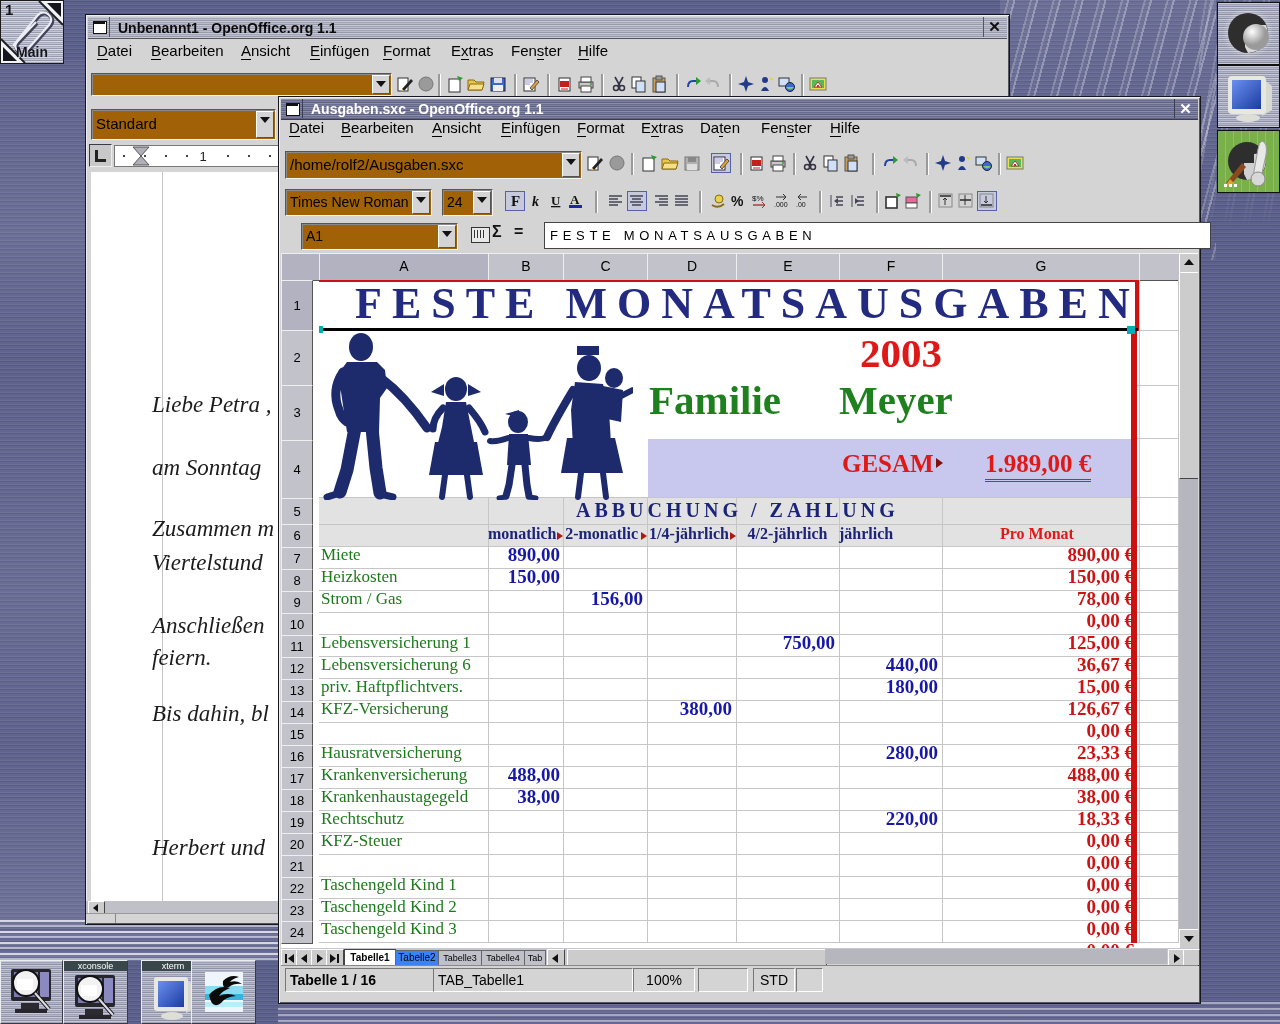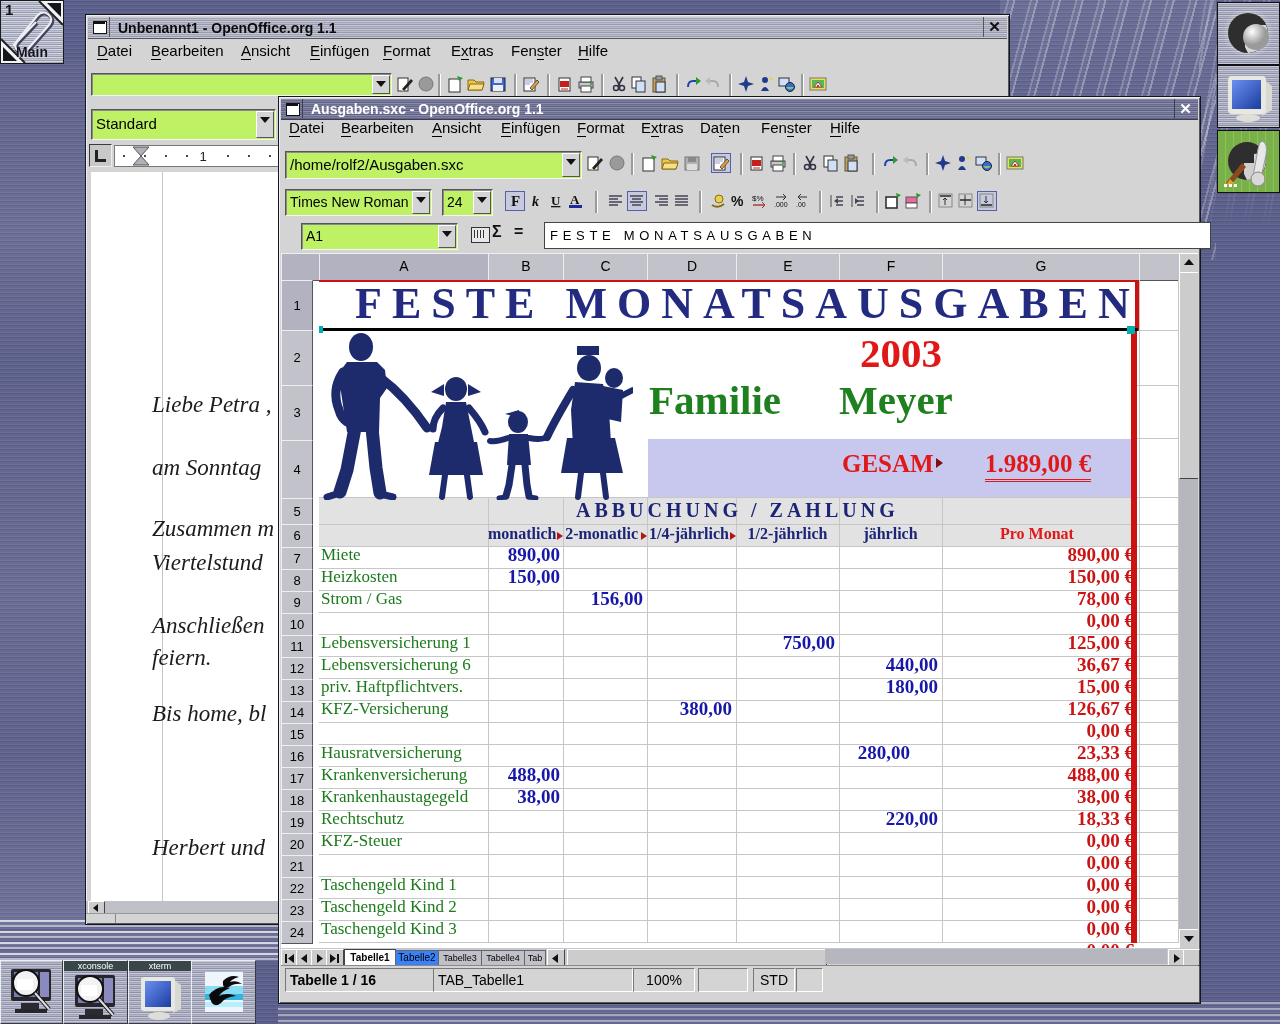--- a/index.html
+++ b/index.html
@@ -7,21 +7,21 @@
   font-family:"Liberation Sans",sans-serif;
   background:
     repeating-linear-gradient(180deg,rgba(255,255,255,0.06) 0 1px,rgba(0,0,0,0.10) 1px 2px,rgba(255,255,255,0.0) 2px 4px),
     #5c608c;}
 .streak{position:absolute;pointer-events:none;}
 .abs{position:absolute;}
 .bevel-out{border-top:1px solid #eceef2;border-left:1px solid #eceef2;border-right:1px solid #3a3a46;border-bottom:1px solid #3a3a46;}
 .bevel-in{border-top:1px solid #3a3a46;border-left:1px solid #3a3a46;border-right:1px solid #eceef2;border-bottom:1px solid #eceef2;}
 .metal{background:repeating-linear-gradient(180deg,#c7c9d6 0 1px,#9fa2b6 1px 2px,#b4b7c7 2px 3px,#8d90a6 3px 4px);}
 .win{position:absolute;background:#d4d4d4;}
-.combo{position:absolute;background:#bef264;border-top:1px solid #555;border-left:1px solid #555;border-right:1px solid #f5f5f5;border-bottom:1px solid #f5f5f5;box-shadow:inset 1px 1px 0 #8a8a8a;}
+.combo{position:absolute;background:#a16207;border-top:1px solid #555;border-left:1px solid #555;border-right:1px solid #f5f5f5;border-bottom:1px solid #f5f5f5;box-shadow:inset 1px 1px 0 #8a8a8a;}
 .combo .arrowbox{position:absolute;right:1px;top:1px;bottom:1px;width:16px;background:#d4d4d4;border-top:1px solid #fff;border-left:1px solid #fff;border-right:1px solid #555;border-bottom:1px solid #555;}
 .combo .arrowbox:after{content:"";position:absolute;left:3px;top:5px;border:5px solid transparent;border-top:6px solid #111;}
 .menu{position:absolute;font-size:15px;color:#000;}
 .menu span{position:absolute;top:0;}
 .menu u{text-decoration:none;border-bottom:1px solid #000;padding-bottom:0px;}
 .tb-icon{position:absolute;width:18px;height:18px;}
 .sep{position:absolute;width:2px;background:#9a9a9a;border-right:1px solid #fff;}
 .titlebar-active{background:repeating-linear-gradient(180deg,#8b8dac 0 1px,#6b6d8e 1px 2px,#7c7ea0 2px 3px,#606284 3px 4px);}
 .titlebar-inactive{background:repeating-linear-gradient(180deg,#c6c8d4 0 1px,#a3a5b6 1px 2px,#babccb 2px 3px,#9799ac 3px 4px);}
 .cellnum{position:absolute;font-family:"Liberation Serif",serif;font-weight:bold;font-size:19px;color:#1818a8;text-align:right;}
@@ -128,21 +128,21 @@
       <rect x="5" y="5" width="24" height="25" fill="#7a7ab2"></rect>
       <rect x="31" y="5" width="9" height="25" fill="#8a8ac0"></rect>
       <circle cx="17" cy="16" r="13" fill="#f2f2f2" stroke="#111" stroke-width="2"></circle>
       <rect x="8" y="12" width="16" height="11" fill="#fff"></rect>
       <path d="M26 26 L40 42" stroke="#111" stroke-width="4"></path>
       <path d="M26 26 L40 42" stroke="#ddd" stroke-width="2"></path>
       <rect x="12" y="36" width="18" height="6" fill="#2a2a30"></rect>
       <rect x="6" y="42" width="32" height="4" fill="#26262c"></rect>
     </svg>
   </div>
-  <div class="abs metal bevel-out" style="left:128px;top:960px;width:62px;height:62px;">
+  <div class="abs metal bevel-out" style="left:141px;top:960px;width:62px;height:62px;">
     <div class="abs" style="left:0;top:0;width:62px;height:10px;background:#39474b;color:#fff;font-size:9px;text-align:center;line-height:10px;">xterm</div>
     <svg class="abs" style="left:8px;top:12px;" width="46" height="48" viewBox="0 0 46 48">
       <path d="M36 6 L44 12 L44 36 L36 40 Z" fill="#d9d9d3"></path>
       <rect x="4" y="4" width="34" height="34" rx="3" fill="#e8e8e2"></rect>
       <rect x="8" y="8" width="26" height="26" fill="#2a50c8"></rect>
       <rect x="8" y="8" width="26" height="26" fill="url(#g3)"></rect>
       <ellipse cx="22" cy="43" rx="11" ry="4" fill="#deded8"></ellipse>
       <defs>
           <linearGradient id="g3" x1="0" y1="0" x2="1" y2="1">
             <stop offset="0" stop-color="#6a90f0"></stop>
@@ -307,21 +307,21 @@
     </div>
 
     <div class="abs" style="left:5px;top:157px;width:913px;height:729px;background:#fff;">
       <div class="abs" style="left:71px;top:0;width:1px;height:729px;background:#c4c4c4;"></div>
       <div class="script" style="left:61px;top:220px;">Liebe Petra ,</div>
       <div class="script" style="left:61px;top:283px;">am Sonntag</div>
       <div class="script" style="left:61px;top:344px;">Zusammen m</div>
       <div class="script" style="left:61px;top:378px;">Viertelstund</div>
       <div class="script" style="left:61px;top:441px;">Anschließen</div>
       <div class="script" style="left:61px;top:473px;">feiern.</div>
-      <div class="script" style="left:61px;top:529px;">Bis home, bl</div>
+      <div class="script" style="left:61px;top:529px;">Bis dahin, bl</div>
       <div class="script" style="left:61px;top:663px;">Herbert und</div>
     </div>
 
     <div class="abs" style="left:0;top:886px;width:920px;height:12px;background:#c0c0c8;">
       <div class="sbtn" style="left:2px;top:0px;width:15px;height:11px;">
           <div class="abs" style="left:4px;top:2px;border:4px solid transparent;border-right:5px solid #111;border-left:none;"></div>
         </div>
     </div>
     <div class="abs" style="left:0;top:898px;width:920px;height:9px;background:#d4d4d4;border-top:1px solid #999;">
       <div class="abs" style="left:29px;top:0;width:1px;height:9px;background:#888;"></div>
@@ -640,22 +640,22 @@
           <div style="position: absolute; left: 541px; top: 49px; font-family: &quot;Liberation Serif&quot;, serif; font-weight: bold; font-size: 41px; color: rgb(224, 24, 24);">2003</div>
           <div style="position: absolute; left: 330px; top: 96px; font-family: &quot;Liberation Serif&quot;, serif; font-weight: bold; font-size: 41px; color: rgb(30, 128, 30);">Familie</div>
           <div style="position: absolute; left: 520px; top: 96px; font-family: &quot;Liberation Serif&quot;, serif; font-weight: bold; font-size: 41px; color: rgb(30, 128, 30);">Meyer</div>
           <div style="position: absolute; left: 523px; top: 170px; font-family: &quot;Liberation Serif&quot;, serif; font-weight: bold; font-size: 25px; color: rgb(224, 24, 24);">GESAM</div>
           <div style="position: absolute; left: 617px; top: 178px; width: 0px; height: 0px; border-width: 5px 5px 5px 7px; border-style: solid; border-color: transparent transparent transparent rgb(128, 16, 16); border-image: initial;"></div>
           <div style="position: absolute; left: 666px; top: 170px; font-family: &quot;Liberation Serif&quot;, serif; font-weight: bold; font-size: 25px; color: rgb(224, 24, 24); border-bottom: 3px double rgb(224, 24, 24); padding-bottom: 1px;">1.989,00 €</div>
           <div style="position: absolute; left: 257px; top: 219px; font-family: &quot;Liberation Serif&quot;, serif; font-weight: bold; font-size: 20px; letter-spacing: 4px; color: rgb(28, 36, 120); white-space: nowrap;">ABBUCHUNG / ZAHLUNG</div>
           <div class="hdr6" style="left: 169px; top: 245px; width: 66px; text-align: right;">monatlich</div>
           <div class="hdr6" style="left: 244px; top: 245px; width: 75px; text-align: right;">2-monatlic</div>
           <div class="hdr6" style="left: 328px; top: 245px; width: 82px; text-align: right;">1/4-jährlich</div>
-          <div class="hdr6" style="left: 417px; top: 245px; width: 103px; text-align: center;">1/2-jährlich</div>
-          <div class="hdr6" style="left: 520px; top: 245px; width: 103px; text-align: center;">jährlich</div>
+          <div class="hdr6" style="left: 417px; top: 245px; width: 103px; text-align: center;">4/2-jährlich</div>
+          <div class="hdr6" style="left: 520px; top: 245px; width: 103px; text-align: left;">jährlich</div>
           <div class="hdr6" style="left: 623px; top: 245px; width: 190px; text-align: center; color: rgb(224, 24, 24);">Pro Monat</div>
           <div style="position: absolute; left: 238px; top: 252px; width: 0px; height: 0px; border-width: 4px 4px 4px 6px; border-style: solid; border-color: transparent transparent transparent rgb(176, 24, 24); border-image: initial;"></div>
           <div style="position: absolute; left: 322px; top: 252px; width: 0px; height: 0px; border-width: 4px 4px 4px 6px; border-style: solid; border-color: transparent transparent transparent rgb(176, 24, 24); border-image: initial;"></div>
           <div style="position: absolute; left: 411px; top: 252px; width: 0px; height: 0px; border-width: 4px 4px 4px 6px; border-style: solid; border-color: transparent transparent transparent rgb(176, 24, 24); border-image: initial;"></div>
           <div class="celllbl" style="left: 2px; top: 265px;">Miete</div>
           <div class="cellnum" style="left: 169px; top: 264px; width: 72px;">890,00</div>
           <div class="cellred" style="left: 623px; top: 264px; width: 192px;">890,00 €</div>
           <div class="celllbl" style="left: 2px; top: 287px;">Heizkosten</div>
           <div class="cellnum" style="left: 169px; top: 286px; width: 72px;">150,00</div>
           <div class="cellred" style="left: 623px; top: 286px; width: 192px;">150,00 €</div>
@@ -670,21 +670,21 @@
           <div class="cellnum" style="left: 520px; top: 374px; width: 99px;">440,00</div>
           <div class="cellred" style="left: 623px; top: 374px; width: 192px;">36,67 €</div>
           <div class="celllbl" style="left: 2px; top: 397px;">priv. Haftpflichtvers.</div>
           <div class="cellnum" style="left: 520px; top: 396px; width: 99px;">180,00</div>
           <div class="cellred" style="left: 623px; top: 396px; width: 192px;">15,00 €</div>
           <div class="celllbl" style="left: 2px; top: 419px;">KFZ-Versicherung</div>
           <div class="cellnum" style="left: 328px; top: 418px; width: 85px;">380,00</div>
           <div class="cellred" style="left: 623px; top: 418px; width: 192px;">126,67 €</div>
           <div class="cellred" style="left: 623px; top: 440px; width: 192px;">0,00 €</div>
           <div class="celllbl" style="left: 2px; top: 463px;">Hausratversicherung</div>
-          <div class="cellnum" style="left: 492px; top: 462px; width: 99px;">280,00</div>
+          <div class="cellnum" style="left: 520px; top: 462px; width: 99px;">280,00</div>
           <div class="cellred" style="left: 623px; top: 462px; width: 192px;">23,33 €</div>
           <div class="celllbl" style="left: 2px; top: 485px;">Krankenversicherung</div>
           <div class="cellnum" style="left: 169px; top: 484px; width: 72px;">488,00</div>
           <div class="cellred" style="left: 623px; top: 484px; width: 192px;">488,00 €</div>
           <div class="celllbl" style="left: 2px; top: 507px;">Krankenhaustagegeld</div>
           <div class="cellnum" style="left: 169px; top: 506px; width: 72px;">38,00</div>
           <div class="cellred" style="left: 623px; top: 506px; width: 192px;">38,00 €</div>
           <div class="celllbl" style="left: 2px; top: 529px;">Rechtschutz</div>
           <div class="cellnum" style="left: 520px; top: 528px; width: 99px;">220,00</div>
           <div class="cellred" style="left: 623px; top: 528px; width: 192px;">18,33 €</div>

